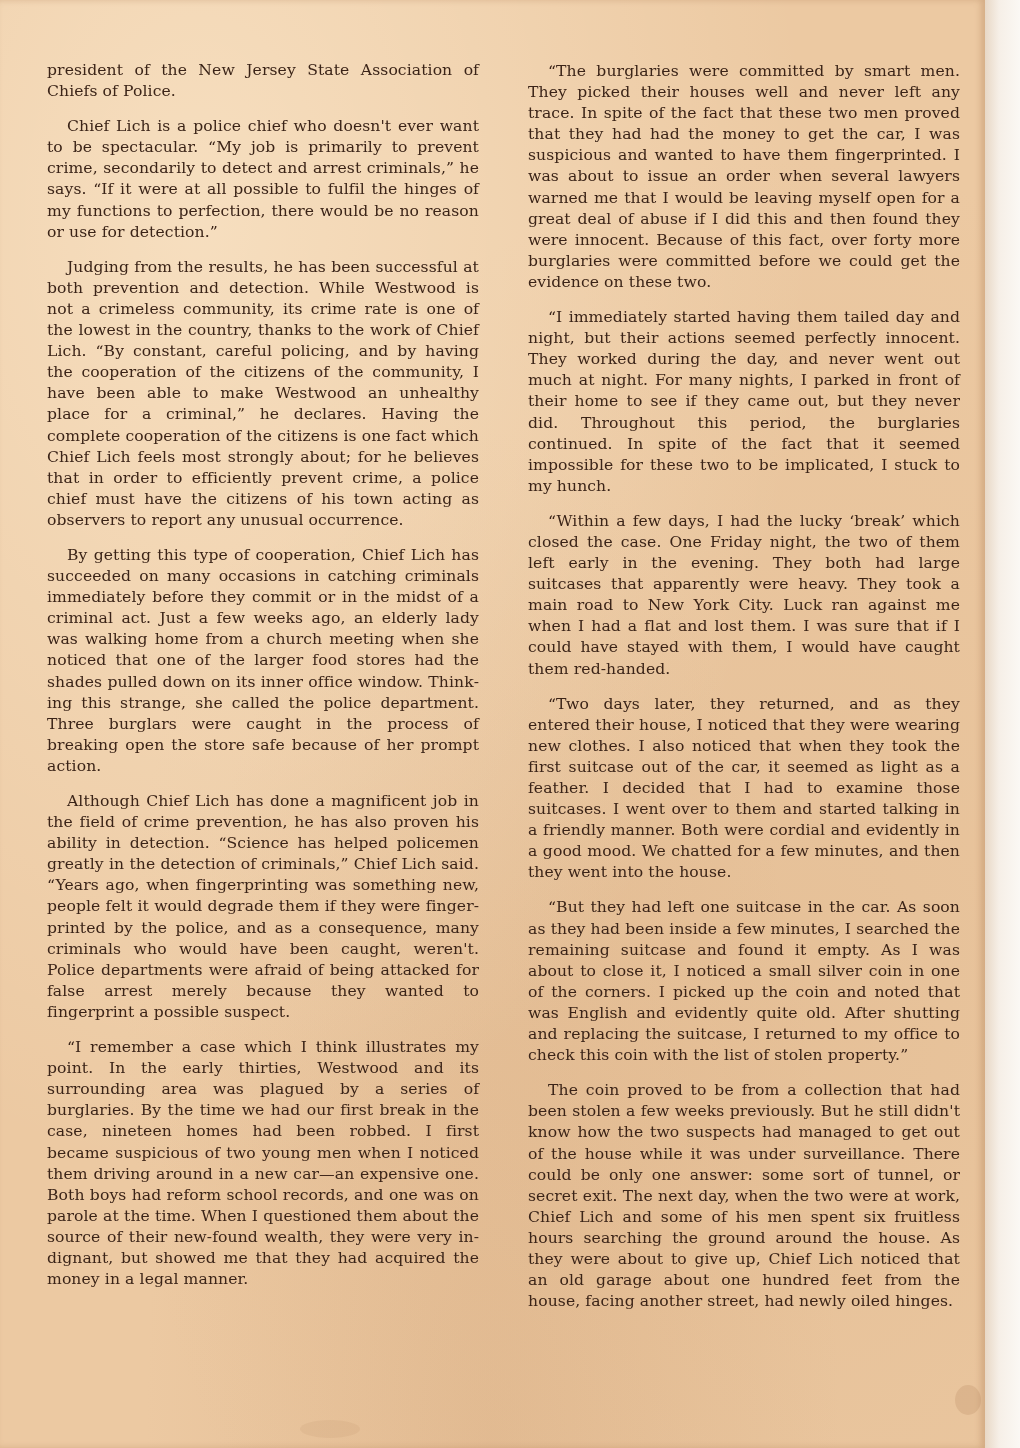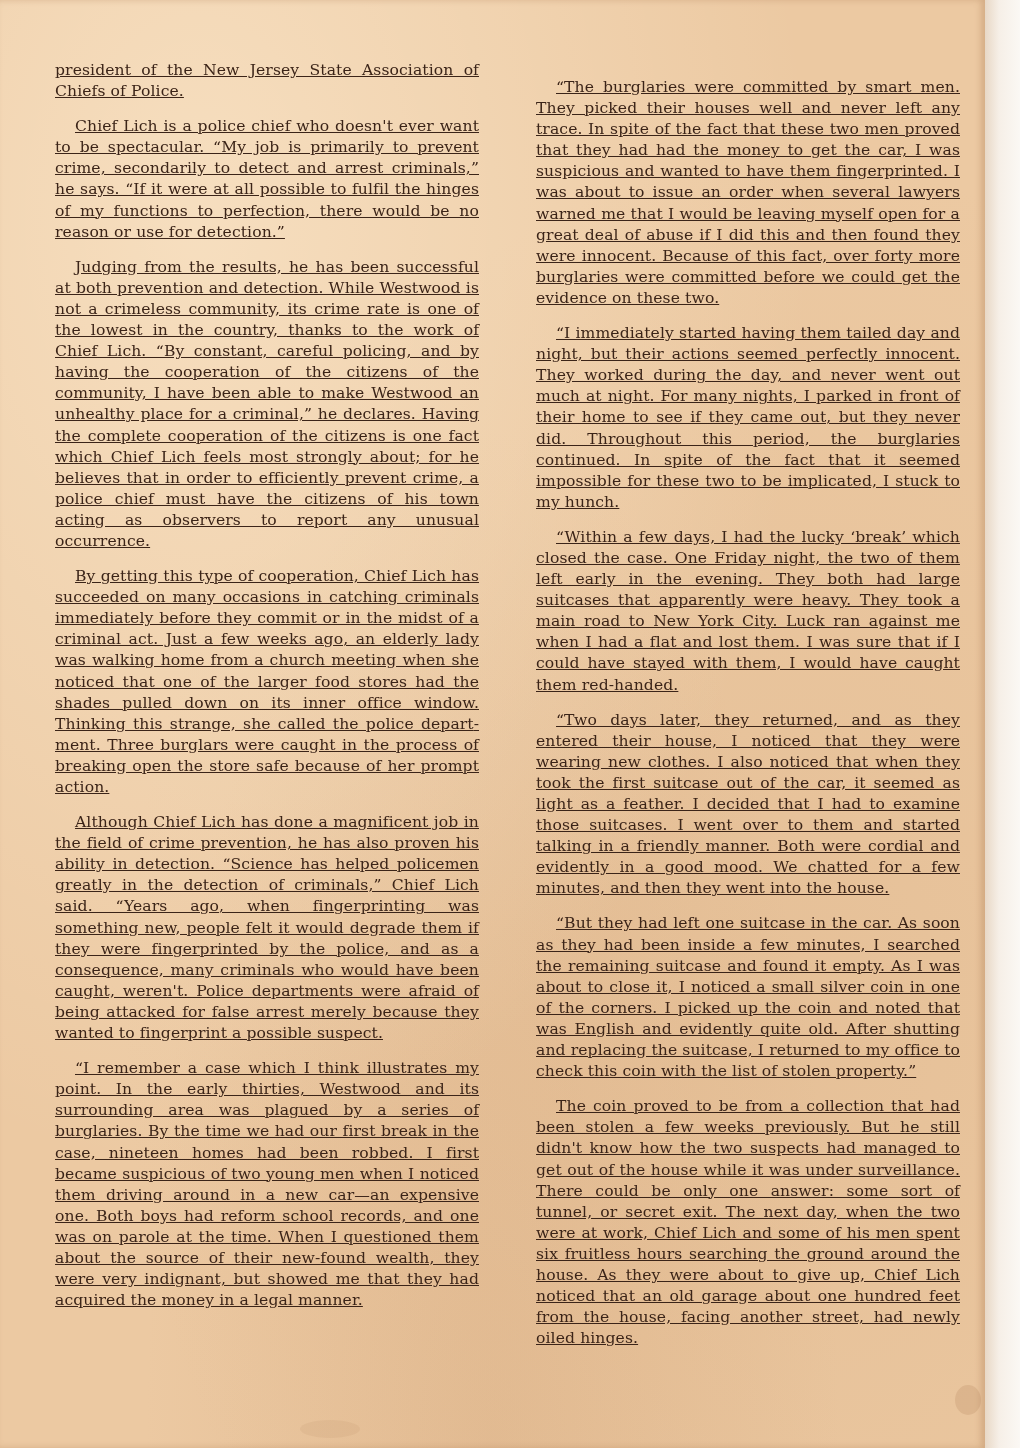--- a/index.html
+++ b/index.html
@@ -26,26 +26,25 @@
     position: absolute; top: 60px;
     width: 432px;
     font-family: "DejaVu Serif", "Liberation Serif", serif;
     font-size: 15.6px;
     line-height: 21.1px;
     color: #3b2418;
     text-align: justify;
     hyphens: manual;
   }
   .col.left { left: 47px; }
-  .col.right { left: 528px; top: 77px; }
+  .col.right { left: 528px; top: 61px; }
   .col p {
-    margin: 0 0 14px 8px;
+    margin: 0 0 14px 0;
     text-indent: 20px;
     letter-spacing: 0.1px;
-    text-decoration: underline;
   }
   .col p.cont { text-indent: 0; }
   .col p:last-child { margin-bottom: 0; }
   .smudge {
     position: absolute; border-radius: 50%;
     background: rgba(150,95,55,0.15);
   }
 </style>
 </head>
 <body>

